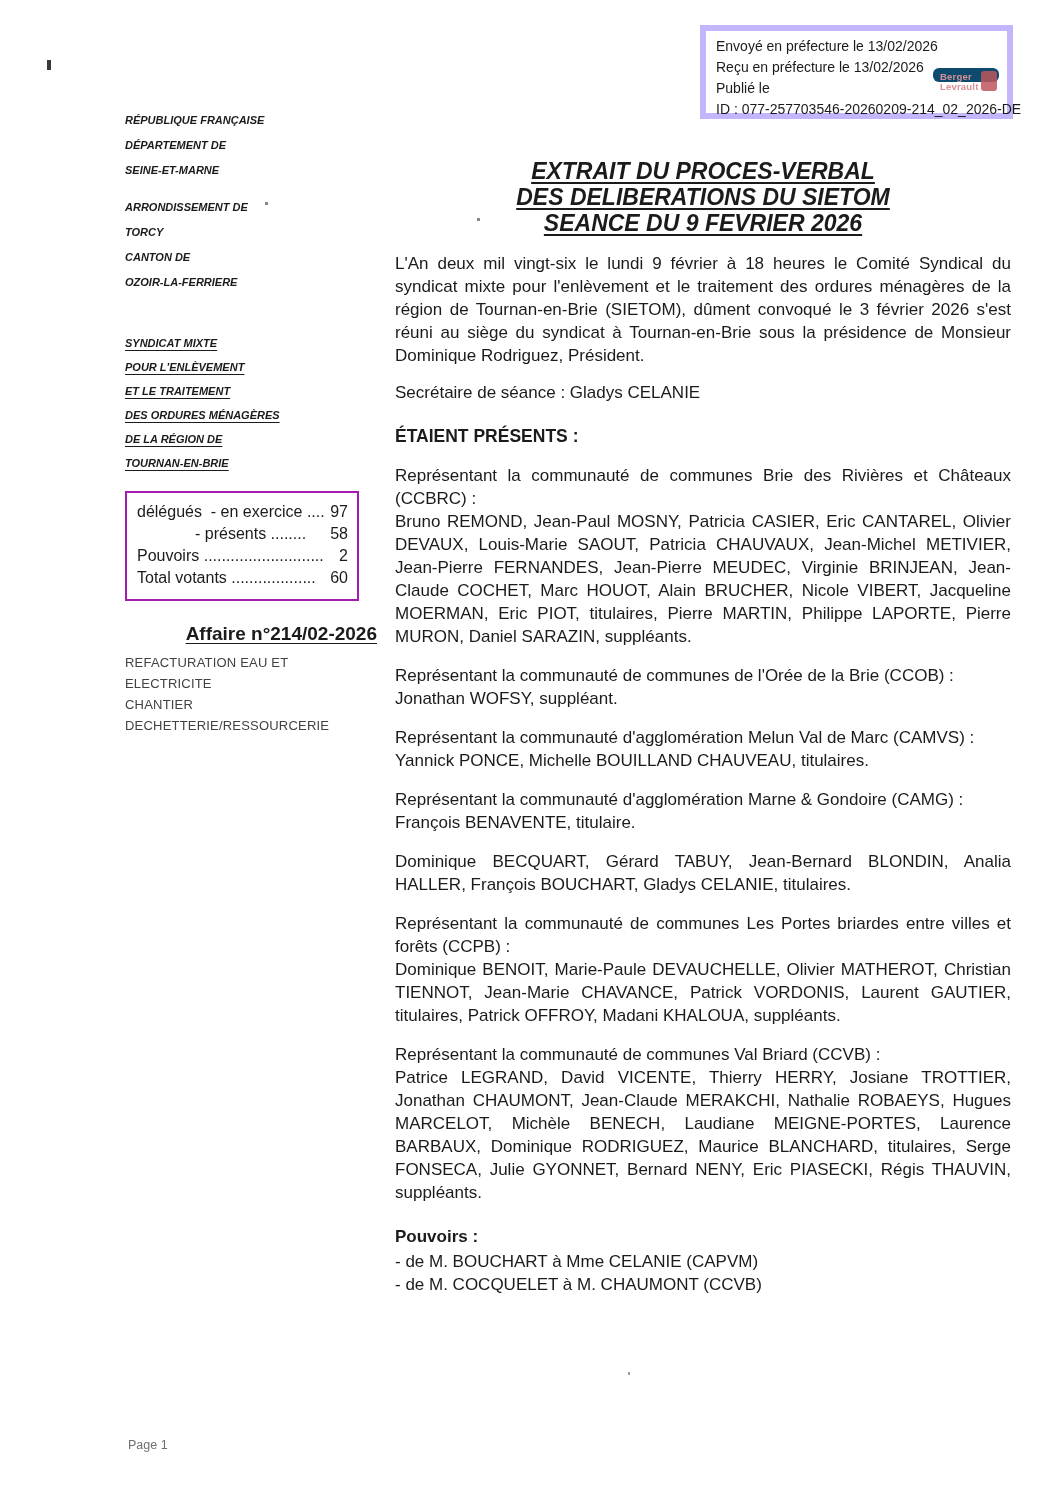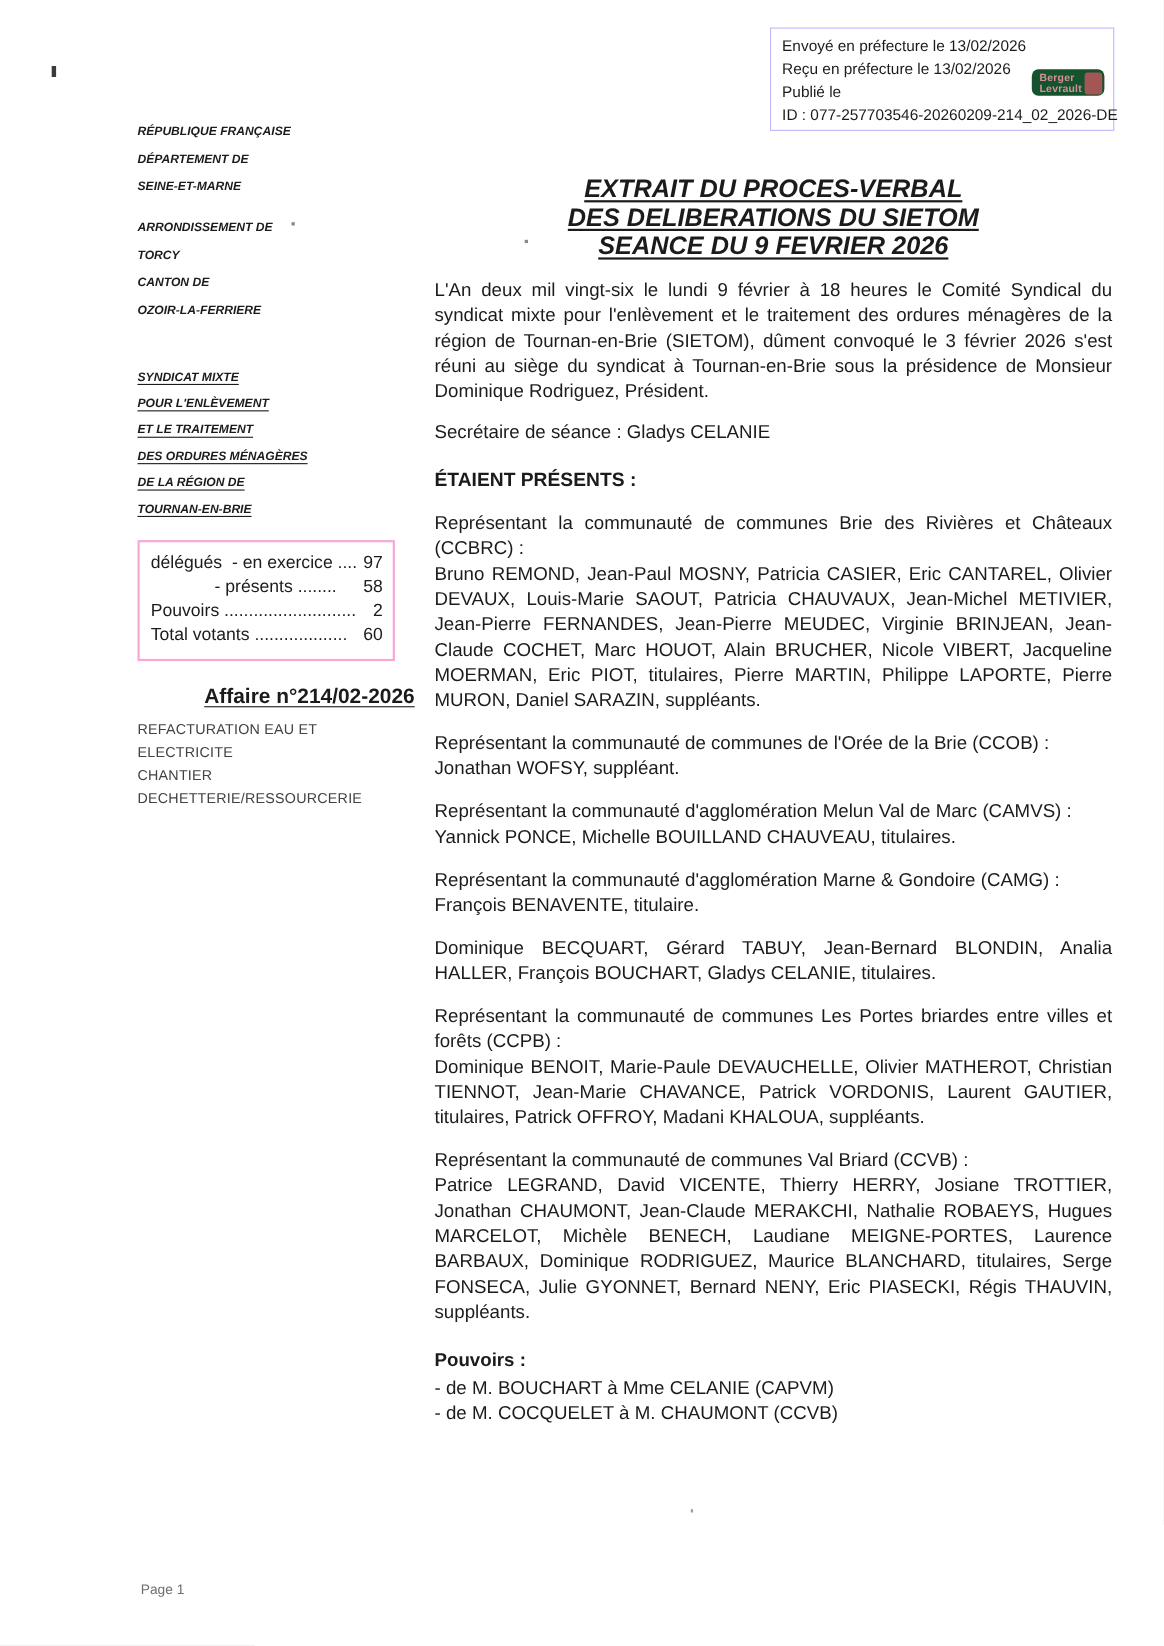--- a/index.html
+++ b/index.html
@@ -5,45 +5,45 @@
   html,body { margin:0; padding:0; background:#e8e8e8; }
   .page {
     position:relative; width:1058px; height:1496px; margin:0 auto;
     background:#ffffff; overflow:hidden;
     font-family:"Liberation Sans", sans-serif; color:#1b1b1b;
   }
 
   
   .stamp {
     position:absolute; left:700px; top:25px; width:313px; height:94px;
-    border:1px solid #c4b5fd; box-sizing:border-box;
+    border:6px solid #c4b5fd; box-sizing:border-box;
     padding:5px 10px 5px 10px; font-size:14px; line-height:21px;
   }
   .stamp .sline { white-space:nowrap; }
   .bl-logo {
-    position:absolute; right:8px; top:37px; width:66px; height:24px;
-    background:#14532d; border-radius:6px; box-sizing:border-box;
+    position:absolute; right:8px; top:37px; width:66px; height:14px;
+    background:#0c4a6e; border-radius:6px; box-sizing:border-box;
     padding:4px 4px 0 7px; color:#d99096; font-weight:bold;
     font-size:9.5px; line-height:9.5px; letter-spacing:0.2px;
   }
   .bl-logo .mono {
     position:absolute; right:2px; top:3px; width:16px; height:20px;
     background:#bd565d; border-radius:3px; opacity:0.85;
   }
 
   
   .leftcol { position:absolute; left:125px; top:108px; width:252px; }
   .lc-block { font-weight:bold; font-style:italic; font-size:11px; line-height:25px; }
   .lc-b1 { margin-bottom:12px; }
   .lc-b2 { margin-bottom:36px; }
   .lc-b3 { line-height:24px; margin-bottom:16px; }
   .lc-b3 .lcu { text-decoration:underline; text-underline-offset:3px; }
 
   .dbox {
-    border:2px solid #f9a8d4; width:234px; box-sizing:border-box;
+    border:2px solid #a21caf; width:234px; box-sizing:border-box;
     padding:8px 9px 10px 10px; font-style:normal; font-weight:normal;
     font-size:16px; line-height:22px; margin-bottom:22px;
   }
   .drow { display:flex; justify-content:space-between; }
   .drow .lbl { white-space:pre; }
   .drow.indent .lbl { padding-left:58px; }
 
   .affaire-title {
     font-size:19px; font-weight:bold; text-decoration:underline;
     text-underline-offset:3px; margin-bottom:7px;text-align:right;

